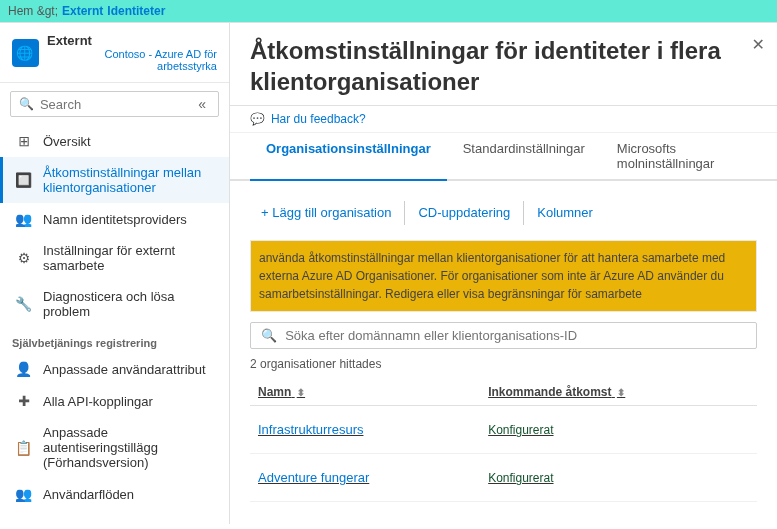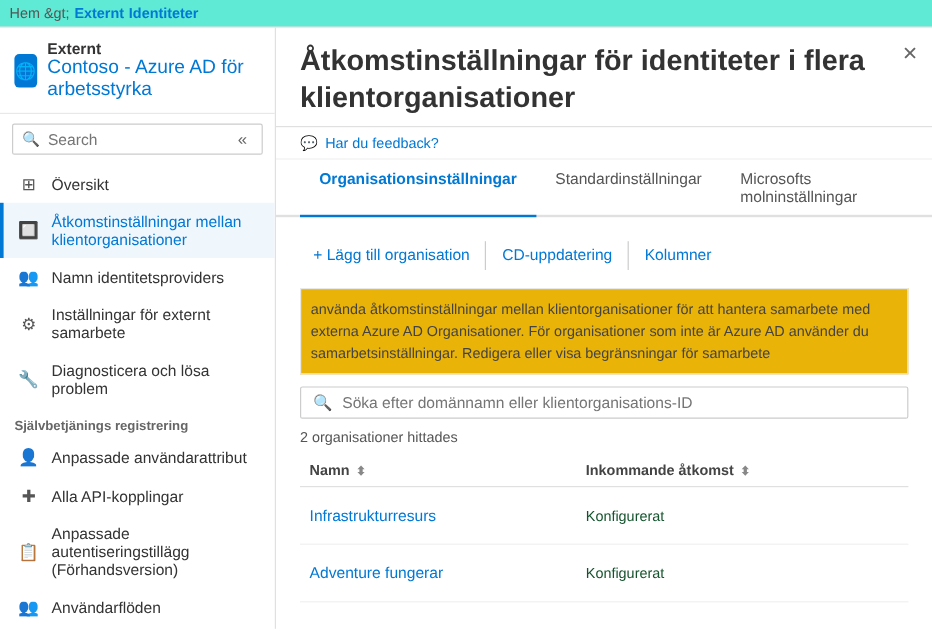--- a/index.html
+++ b/index.html
@@ -24,21 +24,21 @@
     
     .sidebar-header {
       display: flex; align-items: center; padding: 10px 12px; gap: 8px; border-bottom: 1px solid #e8e8e8;
     }
     .sidebar-header-icon {
       width: 28px; height: 28px; background: #0078d4; border-radius: 4px;
       display: flex; align-items: center; justify-content: center; color: white; font-size: 14px;
     }
     .sidebar-header-text { display: flex; flex-direction: column; }
     .sidebar-header-title { font-weight: 600; font-size: 13px; color: #333; }
-    .sidebar-header-subtitle { font-size: 16px; color: #0078d4; }
+    .sidebar-header-subtitle { font-size: 11px; color: #0078d4; text-align: right; }
 
     
     .sidebar-search {
       display: flex; align-items: center; margin: 8px 10px; border: 1px solid #ccc;
       border-radius: 2px; padding: 4px 8px; gap: 6px; background: #fff;
     }
     .sidebar-search input {
       border: none; outline: none; font-size: 13px; width: 100%; color: #333; background: transparent;
     }
     .sidebar-search .search-icon { color: #666; font-size: 12px; }
@@ -114,21 +114,21 @@
       padding: 5px 10px; gap: 8px; margin-bottom: 8px; background: #fff;
     }
     .org-search input {
       border: none; outline: none; font-size: 13px; width: 100%; color: #555; background: transparent;
     }
 
     
     .count-text { font-size: 12px; color: #555; margin-bottom: 8px; }
 
     
-    .org-table { width: 100%; border-collapse: collapse; }
+    .org-table { width: 100%; border-collapse: collapse; text-decoration: underline; }
     .org-table th {
       text-align: left; font-size: 12px; font-weight: 600; color: #444;
       padding: 6px 8px; border-bottom: 1px solid #e0e0e0; background: #fff;
     }
     .org-table td {
       padding: 16px 8px; border-bottom: 1px solid #f0f0f0; font-size: 13px;
     }
     .org-link { color: #0078d4; cursor: pointer; text-decoration: none; }
     .status-configured { color: #14532d; font-size: 12px; }
 

